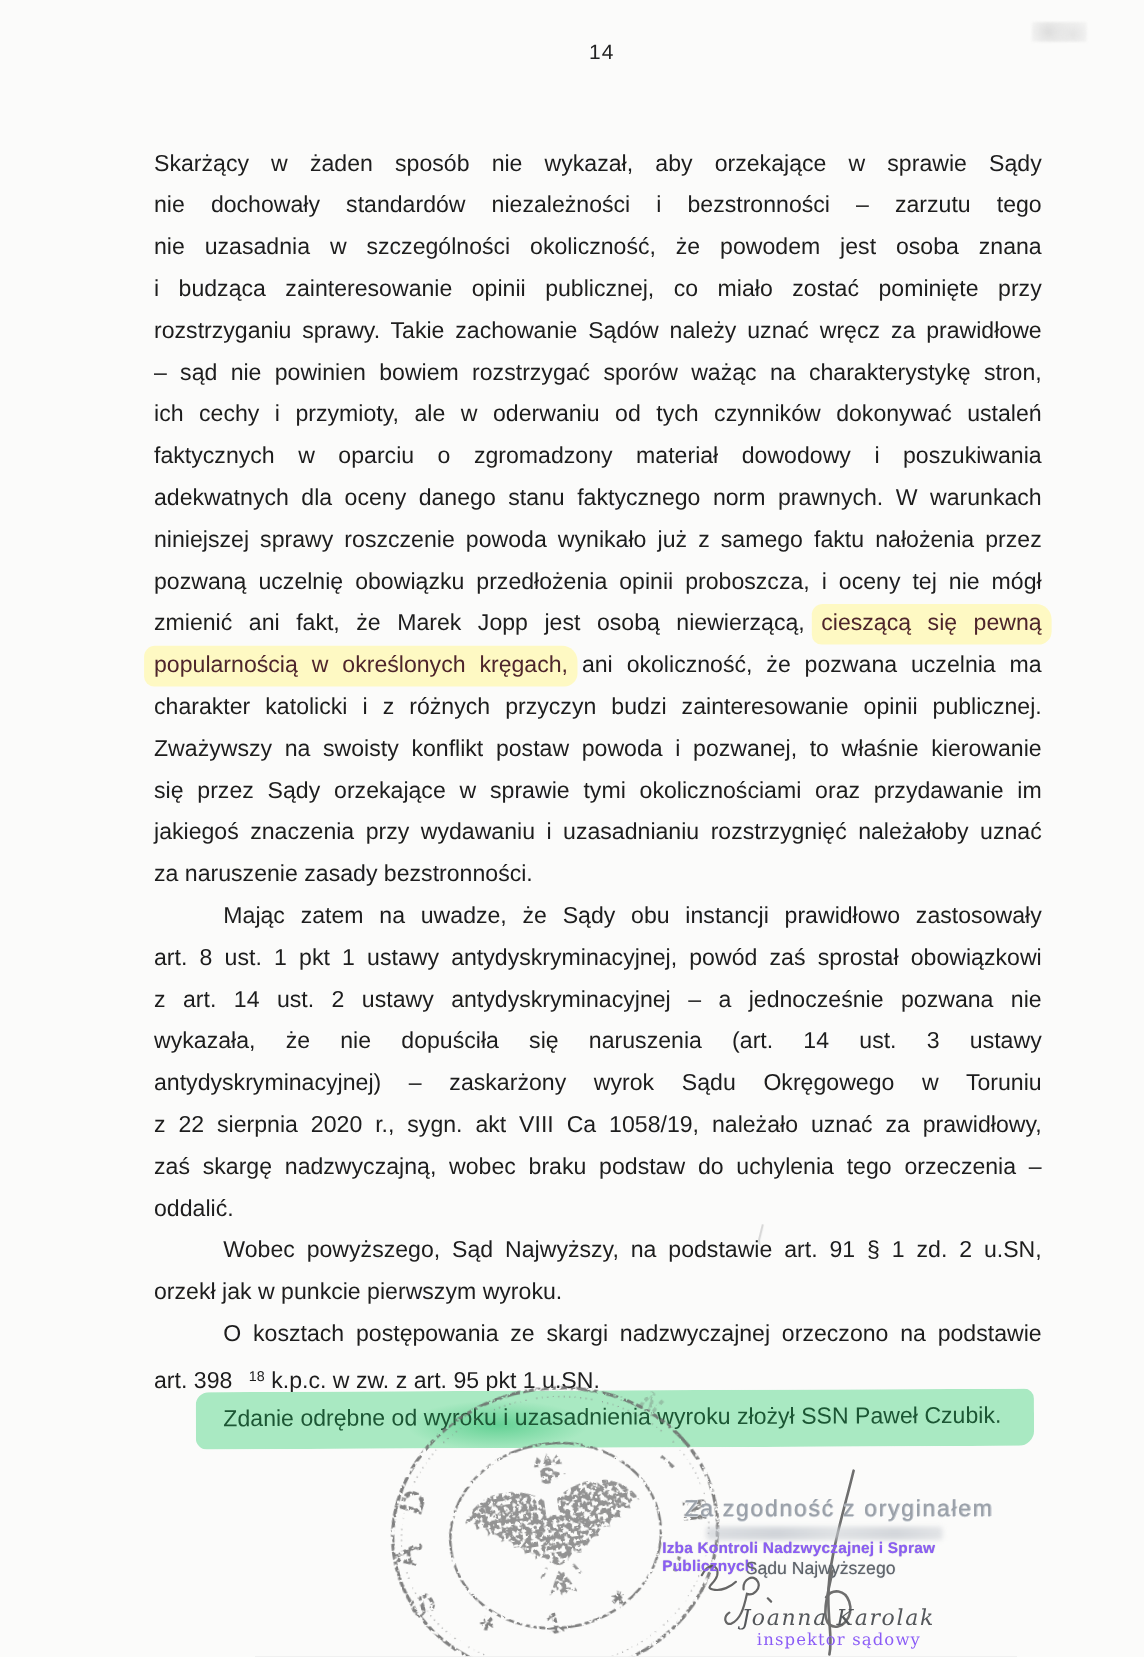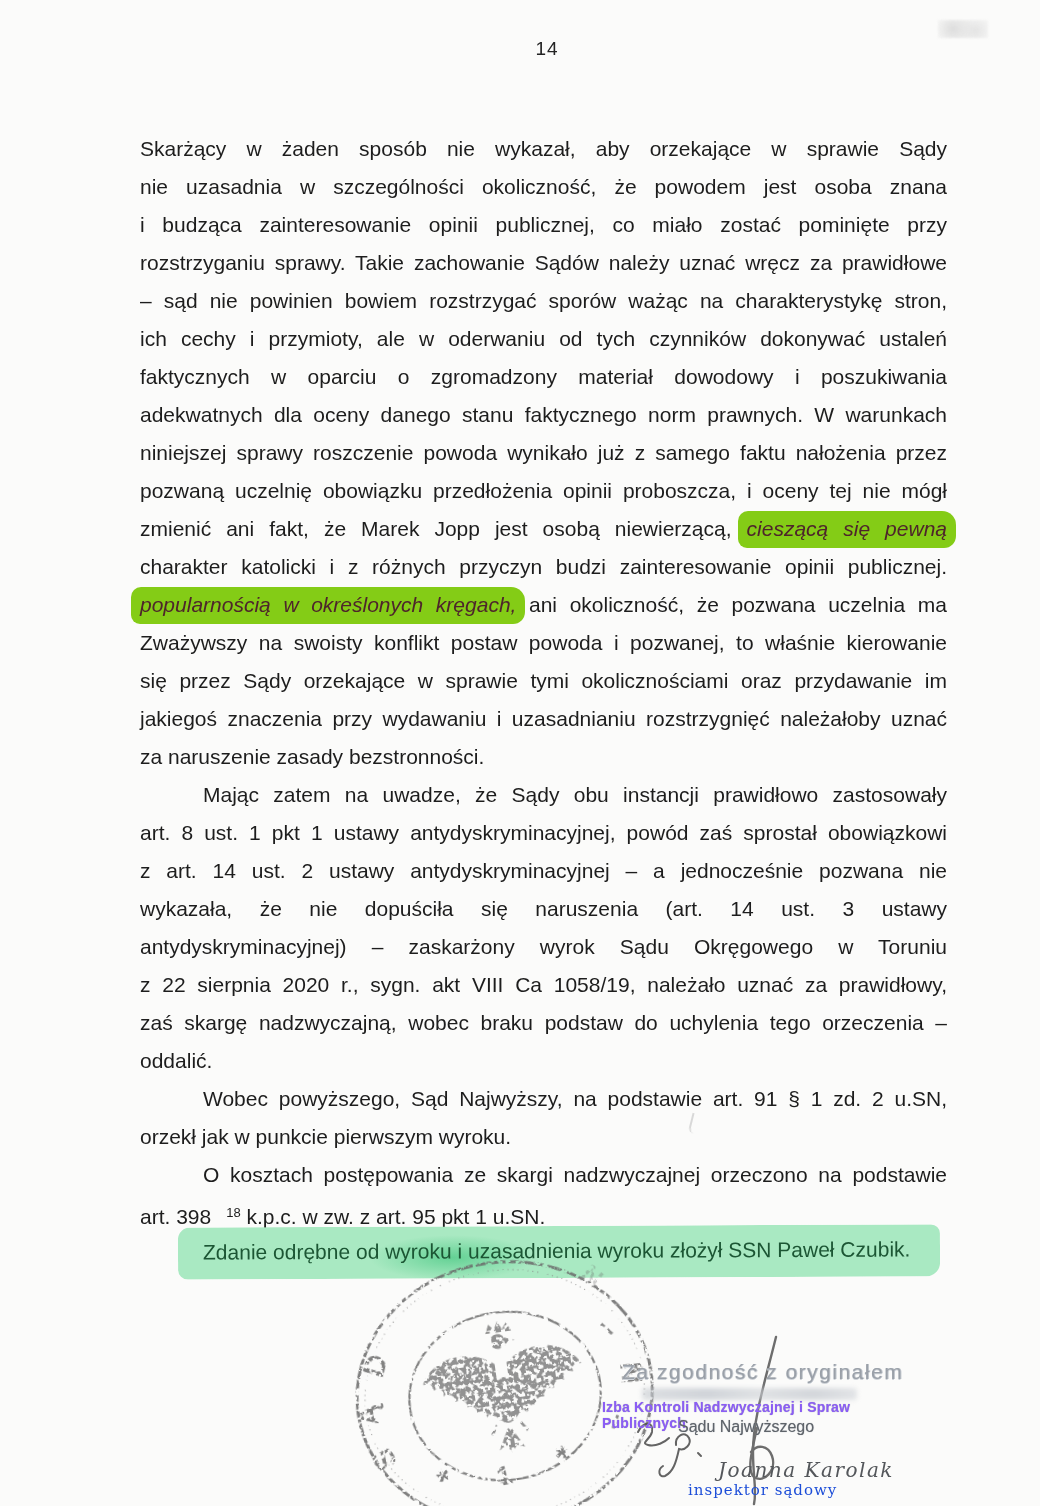--- a/index.html
+++ b/index.html
@@ -6,72 +6,73 @@
   .page{position:relative;width:1040px;height:1506px;background:#fbfbfa;overflow:hidden;
         font-family:"Liberation Sans",sans-serif;}
   .pageno{position:absolute;top:38px;left:27px;width:1040px;text-align:center;
           font-size:19px;color:#232323;letter-spacing:1px;}
   .body-text{position:absolute;left:140px;top:130px;width:807px;}
   .ln{height:38px;line-height:38px;font-size:21px;color:#1d1d1d;white-space:nowrap;
       text-align:justify;text-align-last:justify;}
   .ln.end{text-align-last:left;}
   .ln.ind{padding-left:63px;}
   .sup{font-size:13px;vertical-align:7px;margin-left:15px;}
-  .hl-pink{background:#84cc16;color:#4e252b;padding:6px 9px 8px;margin:-6px -9px -8px;
-           border-radius:10px 14px 12px 9px;font-style:italic;}
+  .hl-pink{background:#fef9c3;color:#4e252b;padding:6px 9px 8px;margin:-6px -9px -8px;
+           border-radius:10px 14px 12px 9px;}
   .hl-green{display:inline-block;background-color:#a9e9c2;
             background-image:radial-gradient(110px 30px at 36% 60%, rgba(96,208,146,.95), rgba(96,208,146,0) 75%);
             color:#1c5634;padding:6px 30px 8px 25px;margin:-6px -30px -8px -25px;
             border-radius:12px 9px 14px 10px;transform:rotate(-0.25deg);}
   .stamp-svg{position:absolute;left:320px;top:1235px;pointer-events:none;}
   .sig-svg{position:absolute;left:595px;top:1335px;pointer-events:none;}
   .cert{position:absolute;left:0;top:0;width:932px;height:1506px;pointer-events:none;}
   .cert-attest{position:absolute;left:622px;top:1360px;font-size:21px;color:#9aa0a8;
                letter-spacing:1.5px;text-shadow:1px 0 0 #c2c7ce, 0 1px 0 #cdd2d8;}
   .cert-ghost{position:absolute;left:642px;top:1388px;width:215px;height:12px;border-radius:3px;
               background:linear-gradient(90deg,#c8ccd2,#b4bac3 30%,#cdd1d6 55%,#b9bec6 80%,#d2d5da);
               filter:blur(2.5px);opacity:.6;}
   .cert-chamber{position:absolute;left:602px;top:1399px;font-size:14px;font-weight:bold;
                 color:#8b5cf6;letter-spacing:.2px;text-shadow:0 0 1px #9aa0a8;}
   .cert-court{position:absolute;left:678px;top:1418px;font-size:16px;color:#5f646a;
               text-shadow:0 0 1px #9aa0a8;}
   .cert-name{position:absolute;left:674px;top:1458px;font-family:"DejaVu Serif",serif;
-             font-style:italic;font-size:20px;color:#54575b;letter-spacing:1.5px;margin-left:44px;}
+             font-style:italic;font-size:20px;color:#54575b;letter-spacing:1.5px;}
   .cert-title{position:absolute;left:688px;top:1481px;font-family:"DejaVu Serif",serif;
-              font-size:15px;color:#1d4ed8;letter-spacing:1px;}
+              font-size:15px;color:#8b5cf6;letter-spacing:1px;}
   .smudge-tr{position:absolute;left:938px;top:20px;width:50px;height:18px;
              background:radial-gradient(circle at 30% 50%,#d5d5d5,transparent 60%),
                         radial-gradient(circle at 75% 60%,#dedede,transparent 55%);
              filter:blur(1px);opacity:.8;}
   .smudge-mid{position:absolute;left:690px;top:1114px;width:10px;height:20px;
               border-left:2px solid #9a9a9a;opacity:.35;transform:rotate(14deg);
               border-radius:0 0 0 6px;filter:blur(.5px);}
   .seal-letter{font-family:"Liberation Sans",sans-serif;font-weight:bold;fill:#6d6d6d;}
 </style>
 </head>
 <body>
 
 <div class="page">
 
   <div class="pageno">14</div>
 
   <div class="body-text">
       <div class="ln"><span>Skarżący w żaden sposób nie wykazał, aby orzekające w sprawie Sądy</span></div>
+      <div class="ln"><span>nie dochowały standardów niezależności i bezstronności – zarzutu tego</span></div>
       <div class="ln"><span>nie uzasadnia w szczególności okoliczność, że powodem jest osoba znana</span></div>
       <div class="ln"><span>i budząca zainteresowanie opinii publicznej, co miało zostać pominięte przy</span></div>
       <div class="ln"><span>rozstrzyganiu sprawy. Takie zachowanie Sądów należy uznać wręcz za prawidłowe</span></div>
       <div class="ln"><span>– sąd nie powinien bowiem rozstrzygać sporów ważąc na charakterystykę stron,</span></div>
       <div class="ln"><span>ich cechy i przymioty, ale w oderwaniu od tych czynników dokonywać ustaleń</span></div>
       <div class="ln"><span>faktycznych w oparciu o zgromadzony materiał dowodowy i poszukiwania</span></div>
       <div class="ln"><span>adekwatnych dla oceny danego stanu faktycznego norm prawnych. W warunkach</span></div>
       <div class="ln"><span>niniejszej sprawy roszczenie powoda wynikało już z samego faktu nałożenia przez</span></div>
       <div class="ln"><span>pozwaną uczelnię obowiązku przedłożenia opinii proboszcza, i oceny tej nie mógł</span></div>
       <div class="ln"><span>zmienić ani fakt, że Marek Jopp jest osobą niewierzącą, </span><span class="hl-pink">cieszącą się pewną</span></div>
+      <div class="ln"><span class="hl-pink">popularnością w określonych kręgach,</span><span> ani okoliczność, że pozwana uczelnia ma</span></div>
       <div class="ln"><span>charakter katolicki i z różnych przyczyn budzi zainteresowanie opinii publicznej.</span></div>
-      <div class="ln"><span class="hl-pink">popularnością w określonych kręgach,</span><span> ani okoliczność, że pozwana uczelnia ma</span></div>
       <div class="ln"><span>Zważywszy na swoisty konflikt postaw powoda i pozwanej, to właśnie kierowanie</span></div>
       <div class="ln"><span>się przez Sądy orzekające w sprawie tymi okolicznościami oraz przydawanie im</span></div>
       <div class="ln"><span>jakiegoś znaczenia przy wydawaniu i uzasadnianiu rozstrzygnięć należałoby uznać</span></div>
       <div class="ln end"><span>za naruszenie zasady bezstronności.</span></div>
       <div class="ln ind"><span>Mając zatem na uwadze, że Sądy obu instancji prawidłowo zastosowały</span></div>
       <div class="ln"><span>art. 8 ust. 1 pkt 1 ustawy antydyskryminacyjnej, powód zaś sprostał obowiązkowi</span></div>
       <div class="ln"><span>z art. 14 ust. 2 ustawy antydyskryminacyjnej – a jednocześnie pozwana nie</span></div>
       <div class="ln"><span>wykazała, że nie dopuściła się naruszenia (art. 14 ust. 3 ustawy</span></div>
       <div class="ln"><span>antydyskryminacyjnej) – zaskarżony wyrok Sądu Okręgowego w Toruniu</span></div>
       <div class="ln"><span>z 22 sierpnia 2020 r., sygn. akt VIII Ca 1058/19, należało uznać za prawidłowy,</span></div>

